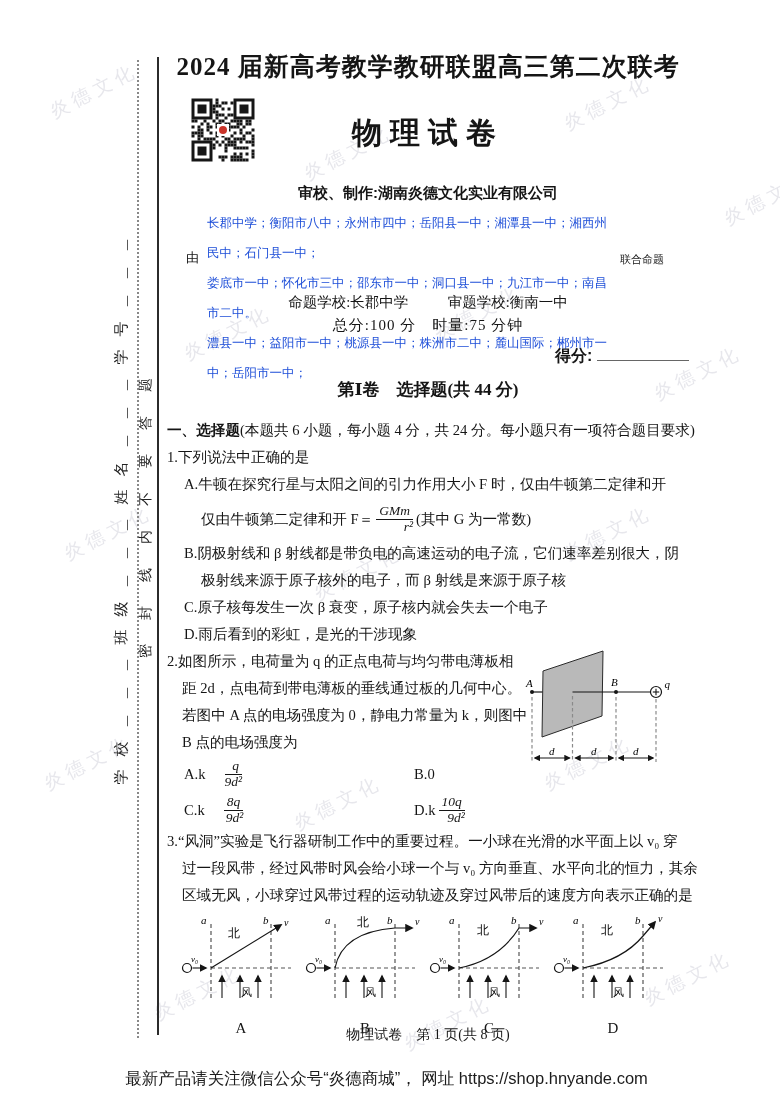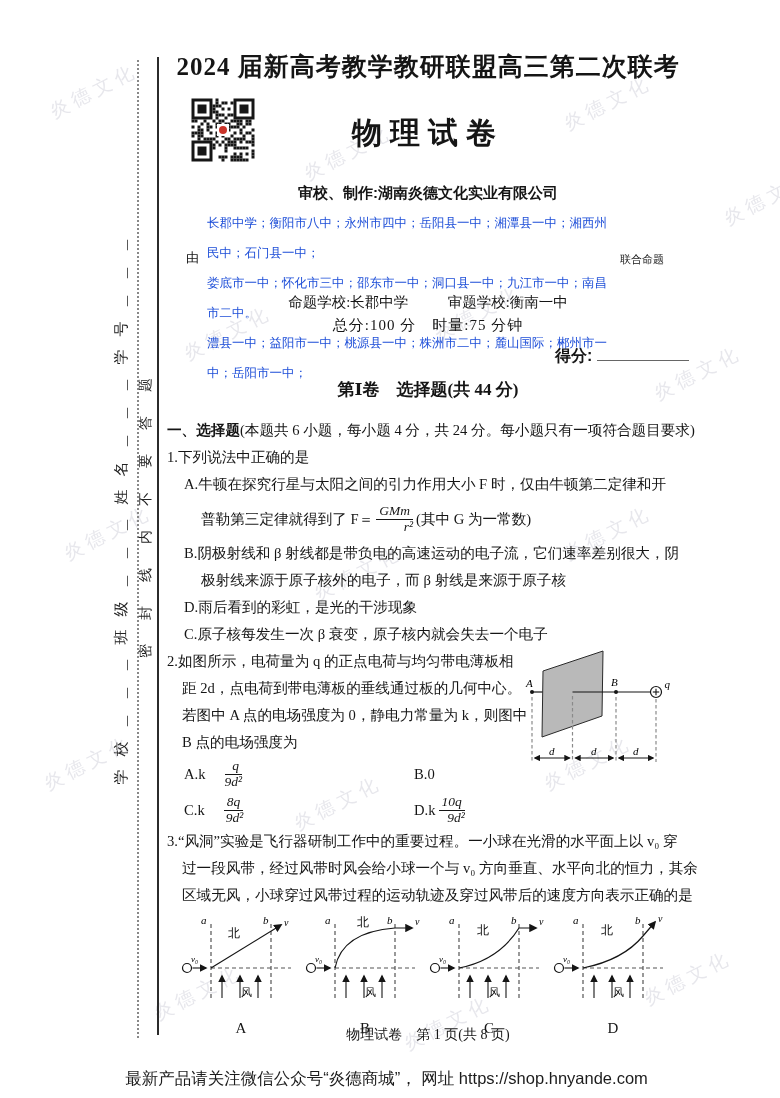--- a/index.html
+++ b/index.html
@@ -267,31 +267,31 @@
 
 <div class="part1">第Ⅰ卷　选择题(共 44 分)</div>
 
 <div class="content">
 
   <p><span class="bold">一、选择题</span><span>(本题共 6 小题，每小题 4 分，共 24 分。每小题只有一项符合题目要求)</span></p>
 
   <p>1.下列说法中正确的是</p>
   <p class="ind1">A.牛顿在探究行星与太阳之间的引力作用大小 F 时，仅由牛顿第二定律和开</p>
   <div class="frac-line ind2">
-    <span>普勒第三定律就得到了 F＝</span>
+    <span>仅由牛顿第二定律和开 F＝</span>
     <span class="frac">
       <span class="num">GMm</span>
       <span class="den">r²</span>
     </span>
     <span>(其中 G 为一常数)</span>
   </div>
   <p class="ind1">B.阴极射线和 β 射线都是带负电的高速运动的电子流，它们速率差别很大，阴</p>
   <p class="ind2">极射线来源于原子核外的电子，而 β 射线是来源于原子核</p>
+  <p class="ind1">C.原子核每发生一次 β 衰变，原子核内就会失去一个电子</p>
   <p class="ind1">D.雨后看到的彩虹，是光的干涉现象</p>
-  <p class="ind1">C.原子核每发生一次 β 衰变，原子核内就会失去一个电子</p>
 
   <svg class="q2fig" viewBox="0 0 200 132">
     <defs>
       <marker id="qm" viewBox="0 0 10 10" refX="8" refY="5" markerWidth="6.5" markerHeight="6.5" orient="auto-start-reverse">
         <path d="M0,0 L10,5 L0,10 z" fill="#151515"></path>
       </marker>
     </defs>
     <polygon points="28,33 88,13 87,78 27,99" fill="#b9b9b9" stroke="#2a2a2a" stroke-width="1"></polygon>
     <line x1="17" y1="54" x2="27.5" y2="54" stroke="#151515" stroke-width="1.2"></line>
     <line x1="57.5" y1="54" x2="135" y2="54" stroke="#151515" stroke-width="1.2"></line>

